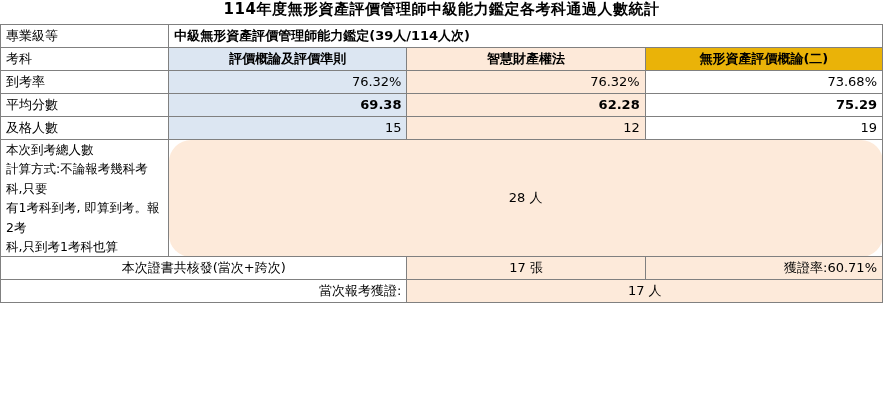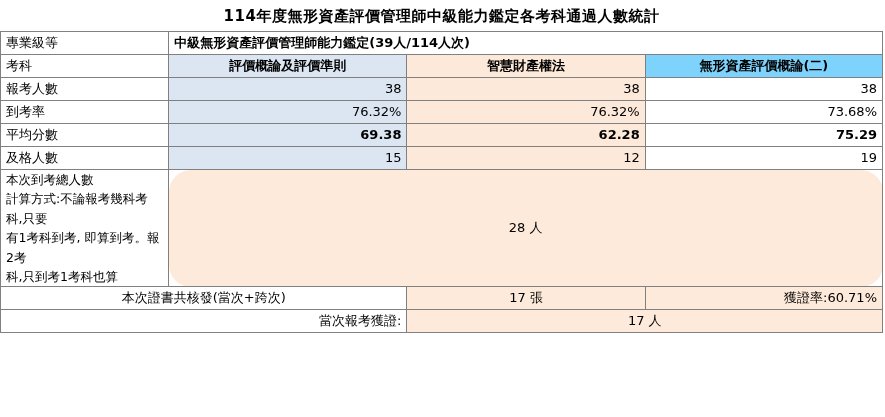--- a/index.html
+++ b/index.html
@@ -17,21 +17,21 @@
   }
   .sheet {
     width: 883px;
     margin: 0;
     position: relative;
   }
   .title {
     text-align: center;
     font-weight: bold;
     font-size: 15px;
-    padding: 7px 0 5px 0;
+    padding: 0 0 5px 0;
     letter-spacing: 0.5px;
   }
   table.grid {
     border-collapse: collapse;
     width: 883px;
     table-layout: fixed;
   }
   table.grid td {
     border: 1px solid #808080;
     padding: 0 5px;
@@ -50,21 +50,21 @@
     text-align: center;
     font-weight: bold;
     margin-left: 24px;
   }
   .hdr-pink {
     background: #fde9d9;
     text-align: center;
     font-weight: bold;
   }
   .hdr-blue2 {
-    background: #7dd3fc;
+    background: #eab308;
     text-align: center;
     font-weight: bold;
   }
   .cell-blue { background: #dce6f2; }
   .cell-pink { background: #fde9d9; }
   .cell-white { background: #ffffff; }
   .cell-cream { background: #fdeada; }
   .right { text-align: right; }
   .center { text-align: center; }
   .left { text-align: left; }
@@ -124,26 +124,20 @@
         <td colspan="3" class="cell-white">中級無形資產評價管理師能力鑑定(39人/114人次)</td>
       </tr>
 
       <tr>
         <td class="cell-white left">考科</td>
         <td class="hdr-blue">評價概論及評價準則</td>
         <td class="hdr-pink">智慧財產權法</td>
         <td class="hdr-blue2">無形資產評價概論(二)</td>
       </tr>
 
-      <tr>
-        <td class="cell-white left">報考人數</td>
-        <td class="cell-blue right">38</td>
-        <td class="cell-pink right">38</td>
-        <td class="cell-white right">38</td>
-      </tr>
 
 
       <tr>
         <td class="cell-white left">到考率</td>
         <td class="cell-blue right">76.32%</td>
         <td class="cell-pink right">76.32%</td>
         <td class="cell-white right">73.68%</td>
       </tr>
 
       <tr>

